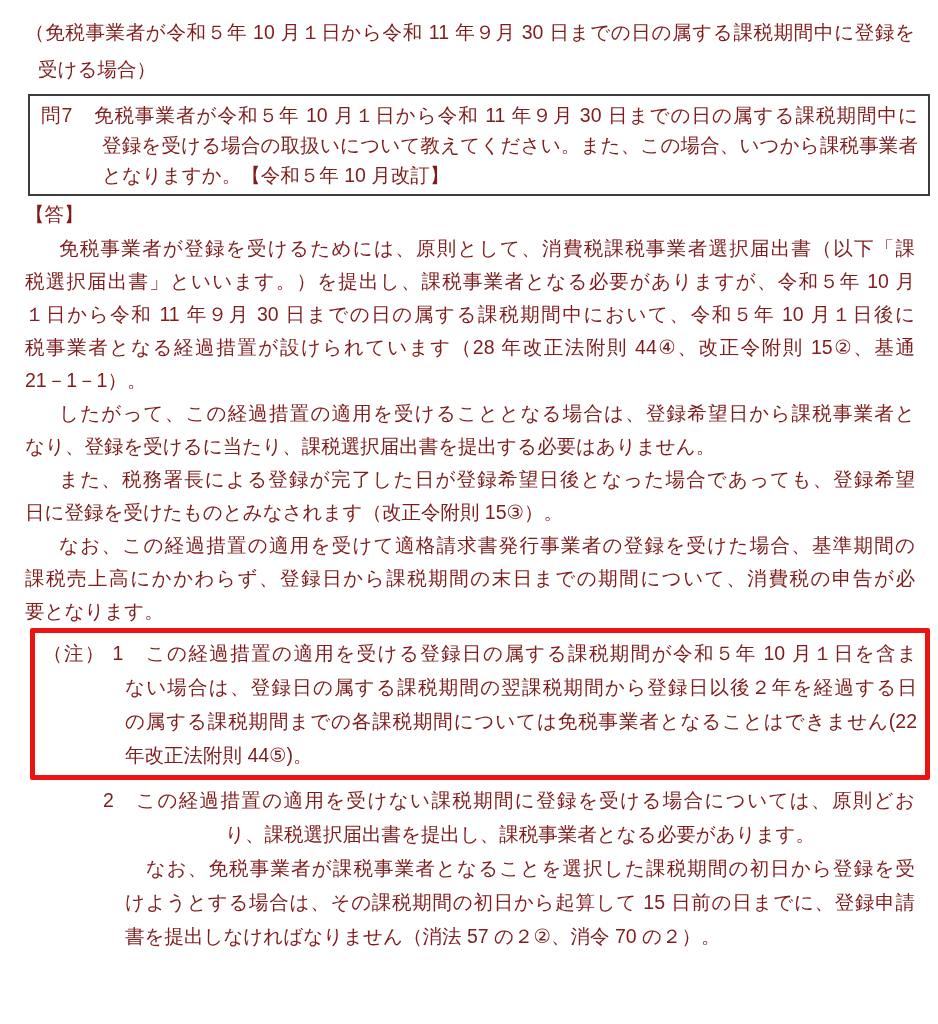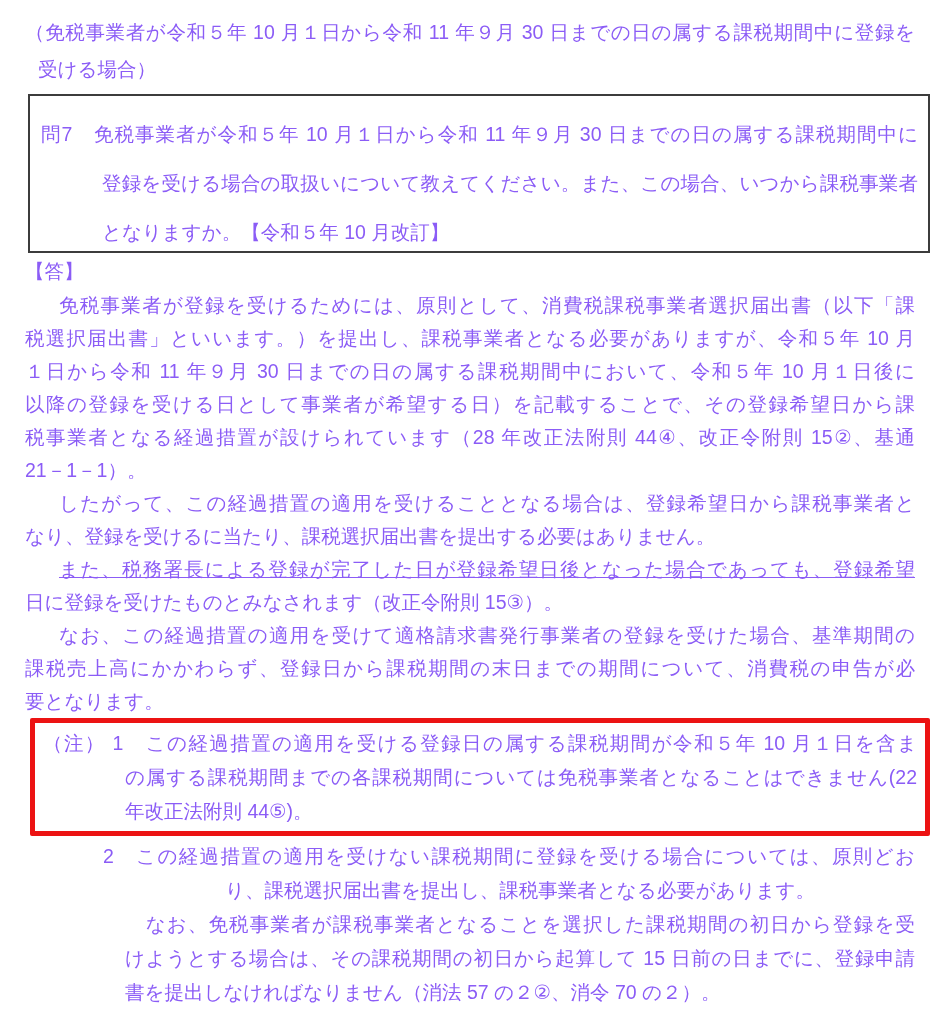--- a/index.html
+++ b/index.html
@@ -3,37 +3,37 @@
 <meta charset="utf-8">
 <style>
   html,body { margin:0; padding:0; background:#ffffff; }
   .page {
     position: relative;
     width: 938px;
     height: 1024px;
     box-sizing: border-box;
     padding: 14px 8px 0 25px;
     background: #ffffff;
-    color: #8b5cf6;
+    color: #7f1d1d;
     font-family: "Liberation Sans", "DejaVu Sans", sans-serif;
     font-size: 19.5px;
     overflow: hidden;
   }
   .ln {
     white-space: normal;
     overflow: hidden;
     text-align: left;
   }
   .jf {
     text-align: justify;
     text-align-last: justify;
   }
   
   .heading .ln   { line-height: 37px; }
-  .qbox .ln      { line-height: 30px; margin-top: 19px; }
+  .qbox .ln      { line-height: 30px; }
   .ans-label     { line-height: 36px; font-size: 19.5px; }
   .bodytext .ln  { line-height: 33px; }
   .notebox .ln   { line-height: 34px; }
   .note2 .ln     { line-height: 34px; }
 
   .heading  { margin-right: 15px; }
   .bodytext { margin-right: 15px; }
   .note2    { margin-right: 15px; margin-top: 3px; }
 
   .qbox {
@@ -66,41 +66,41 @@
       <div class="ln" style="padding-left: 61px;">となりますか。【令和５年 10 月改訂】</div>
     </div>
 
   <div class="ans-label">【答】</div>
 
   <div class="bodytext">
     <div>
         <div class="ln jf" style="padding-left: 34px;">免税事業者が登録を受けるためには、原則として、消費税課税事業者選択届出書（以下「課</div>
         <div class="ln jf">税選択届出書」といいます。）を提出し、課税事業者となる必要がありますが、令和５年 10 月</div>
         <div class="ln jf">１日から令和 11 年９月 30 日までの日の属する課税期間中において、令和５年 10 月１日後に</div>
-        <div class="ln jf">以降の登録を受ける日として事業者が希望する日）を記載することで、その登録希望日から課</div>
         <div class="ln jf">税事業者となる経過措置が設けられています（28 年改正法附則 44④、改正令附則 15②、基通</div>
         <div class="ln">21－1－1）。</div>
       </div>
     <div>
         <div class="ln jf" style="padding-left: 34px;">したがって、この経過措置の適用を受けることとなる場合は、登録希望日から課税事業者と</div>
         <div class="ln">なり、登録を受けるに当たり、課税選択届出書を提出する必要はありません。</div>
       </div>
     <div>
-        <div class="ln jf" style="padding-left: 34px; text-decoration: underline;">また、税務署長による登録が完了した日が登録希望日後となった場合であっても、登録希望</div>
+        <div class="ln jf" style="padding-left: 34px;">また、税務署長による登録が完了した日が登録希望日後となった場合であっても、登録希望</div>
         <div class="ln">日に登録を受けたものとみなされます（改正令附則 15③）。</div>
       </div>
     <div>
         <div class="ln jf" style="padding-left: 34px;">なお、この経過措置の適用を受けて適格請求書発行事業者の登録を受けた場合、基準期間の</div>
         <div class="ln jf">課税売上高にかかわらず、登録日から課税期間の末日までの期間について、消費税の申告が必</div>
         <div class="ln">要となります。</div>
       </div>
   </div>
 
   <div class="notebox">
       <div class="ln jf">（注） 1　この経過措置の適用を受ける登録日の属する課税期間が令和５年 10 月１日を含ま</div>
+      <div class="ln jf" style="padding-left: 82px;">ない場合は、登録日の属する課税期間の翌課税期間から登録日以後２年を経過する日</div>
       <div class="ln jf" style="padding-left: 82px;">の属する課税期間までの各課税期間については免税事業者となることはできません(22</div>
       <div class="ln" style="padding-left: 82px;">年改正法附則 44⑤)。</div>
     </div>
 
   <div class="note2">
       <div class="ln jf" style="padding-left: 78px;">2　この経過措置の適用を受けない課税期間に登録を受ける場合については、原則どお</div>
       <div class="ln" style="padding-left: 100px; text-align: center;">り、課税選択届出書を提出し、課税事業者となる必要があります。</div>
       <div class="ln jf" style="padding-left: 100px;">　なお、免税事業者が課税事業者となることを選択した課税期間の初日から登録を受</div>
       <div class="ln jf" style="padding-left: 100px;">けようとする場合は、その課税期間の初日から起算して 15 日前の日までに、登録申請</div>
       <div class="ln" style="padding-left: 100px;">書を提出しなければなりません（消法 57 の２②、消令 70 の２）。</div>

